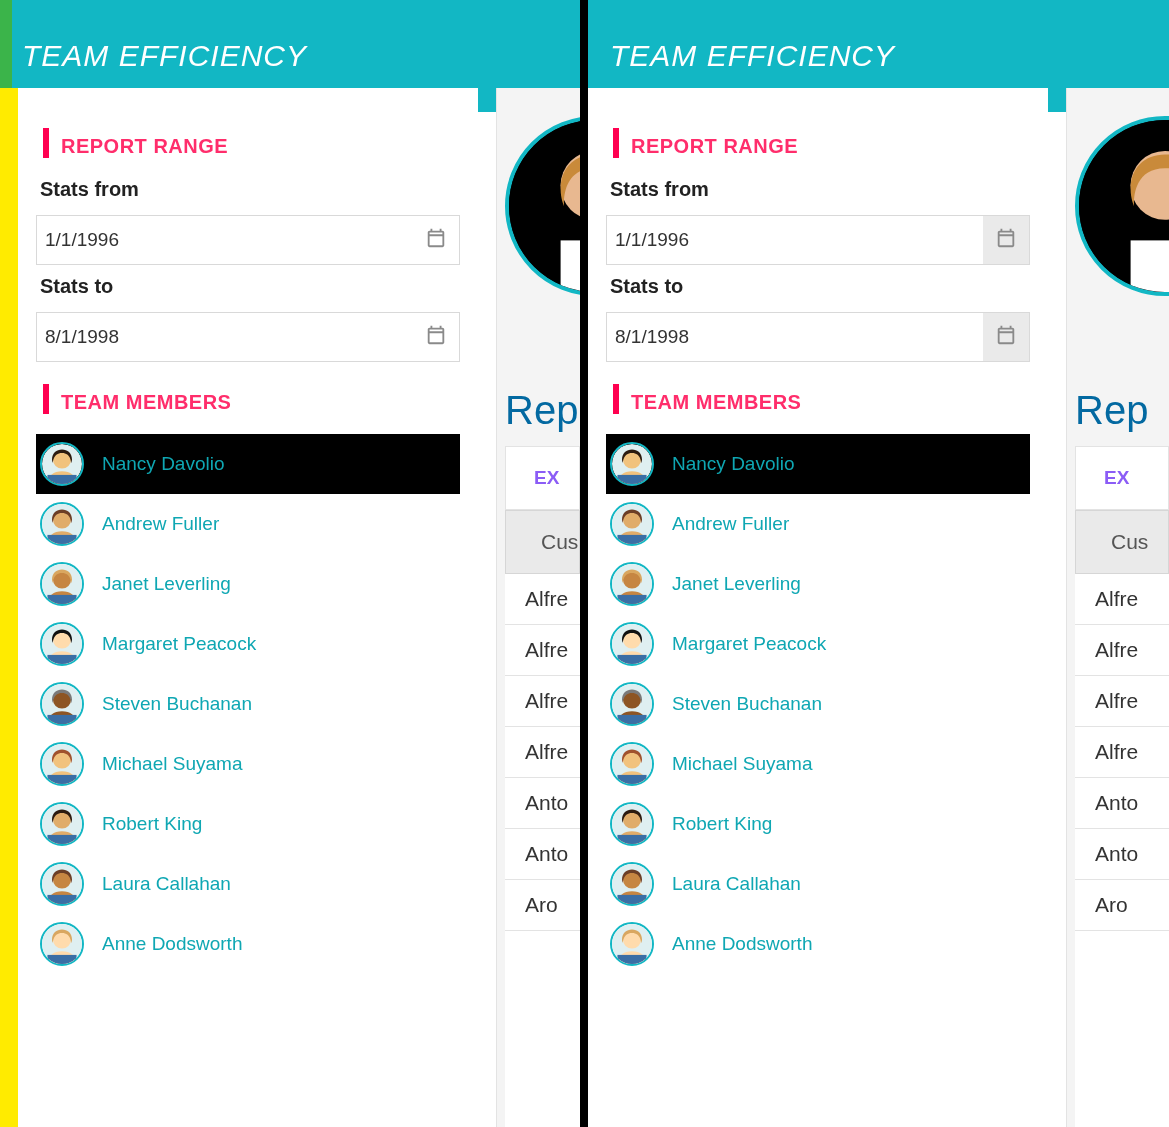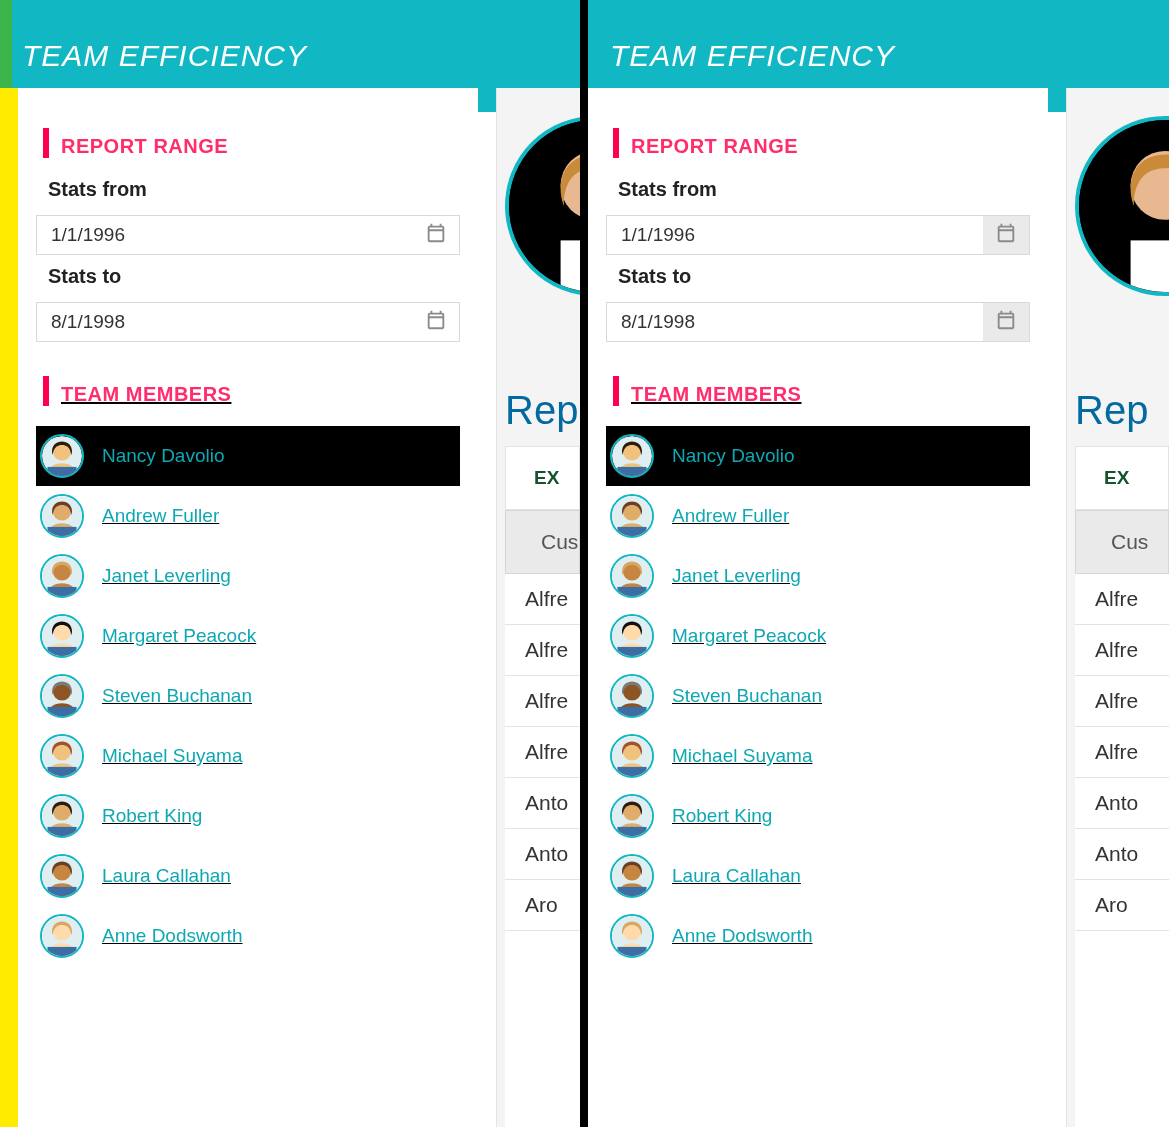--- a/index.html
+++ b/index.html
@@ -19,46 +19,46 @@
 
   
   .sidebar { position:absolute; top:88px; bottom:0; background:#fff; padding:40px 18px 0 18px; }
   .panel-left  .sidebar { left:18px; width:460px; }
   .panel-right .sidebar { left:0;   width:460px; }
 
   .section-title { display:flex; align-items:flex-end; margin-bottom:20px;padding-left:7px; }
   .section-title .bar { width:6px; height:30px; background:#ff0050; margin-right:12px; }
   .section-title .txt { color:#ff2d6b; font-weight:700; font-size:20px; letter-spacing:0.5px; }
 
-  .field-label { font-size:20px; color:#222; font-weight:700; margin:10px 0 14px 12px; }
-
-  .datebox { position:relative; border:1px solid #d9d9d9; height:40px; display:flex; align-items:center; padding:0 14px; font-size:19px; color:#333; background:#fff; }
+  .field-label { font-size:20px; color:#222; font-weight:700; margin:10px 0 14px 4px; }
+
+  .datebox { position:relative; border:1px solid #d9d9d9; height:50px; display:flex; align-items:center; padding:0 8px; font-size:19px; color:#333; background:#fff; }
   .panel-right .datebox .cal-btn { background:#eaeaea; }
   .datebox .cal-btn { position:absolute; right:0; top:0; bottom:0; width:46px; display:flex; align-items:center; justify-content:center; }
   .datebox .cal-btn svg { width:22px; height:22px; fill:#8a8a8a; }
 
-  .members { margin-top:34px;text-decoration:underline; }
+  .members { margin-top:22px; }
   .member-list { margin-top:8px; }
   .member { display:flex; align-items:center; height:60px; padding-left:4px; cursor:pointer; }
   .member.selected { background:#000000; }
   .member .avatar { width:44px; height:44px; border-radius:50%; border:2px solid #12b7c4; margin-right:18px; flex:none; overflow:hidden; display:flex; align-items:center; justify-content:center; }
   .member .avatar svg { width:44px; height:44px; }
   .member .name { color:#0fa7b3; font-size:19px; }
 
   
   .content { position:absolute; top:88px; bottom:0; background:#f4f4f4; border-left:1px solid #e3e3e3; }
   .panel-left  .content { left:496px; right:0; }
   .panel-right .content { left:478px; right:0; }
 
   .big-avatar { position:absolute; top:28px; left:8px; width:180px; height:180px; border-radius:50%; border:4px solid #12b7c4; overflow:hidden; background:#000; display:flex; align-items:center; justify-content:center; }
   .big-avatar svg { width:180px; height:180px; }
 
   .rep { position:absolute; top:300px; left:8px; font-size:40px; color:#0369a1; }
   .tabbar { position:absolute; top:358px; left:8px; right:0; height:64px; background:#fff; border:1px solid #e3e3e3; display:flex; align-items:center; }
-  .tab { color:#14532d; font-weight:700; font-size:19px; padding:0 28px; height:100%; display:flex; align-items:center; }
+  .tab { color:#8b5cf6; font-weight:700; font-size:19px; padding:0 28px; height:100%; display:flex; align-items:center; }
   .gridhead { position:absolute; top:422px; left:8px; right:0; height:64px; background:#eaeaea; border:1px solid #d6d6d6; display:flex; align-items:center; padding-left:35px; font-size:21px; color:#555; }
   .gridbody { position:absolute; top:486px; left:8px; right:0; bottom:0; background:#fff; }
   .gridrow { height:51px; border-bottom:1px solid #e3e3e3; display:flex; align-items:center; padding-left:20px; font-size:21px; color:#333; }
 
   
   .back-arrow { position:absolute; left:2px; top:92px; width:26px; height:16px; }
   .back-arrow svg { width:26px; height:16px; }
 </style>
 </head>
 <body>

